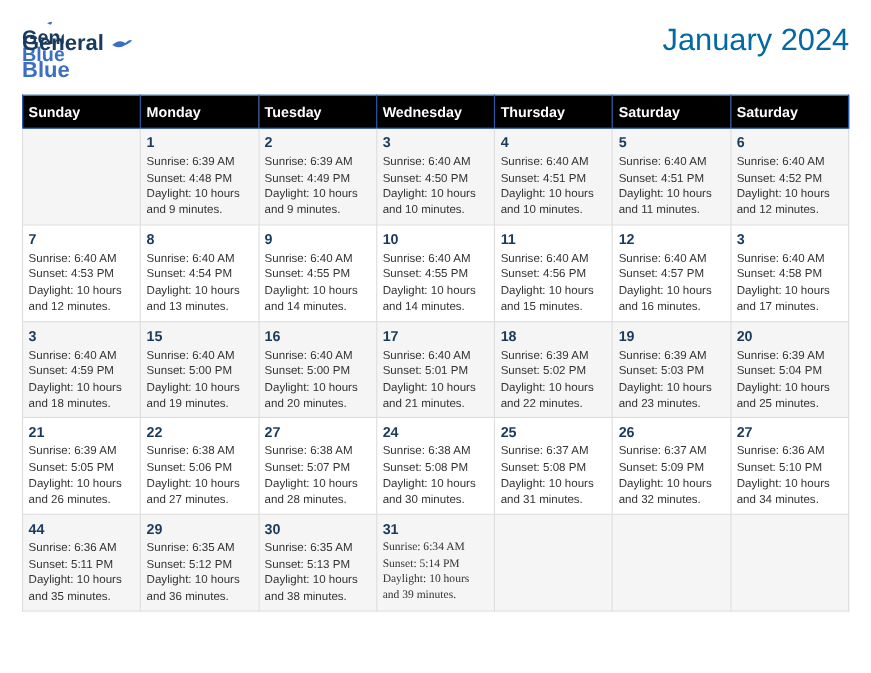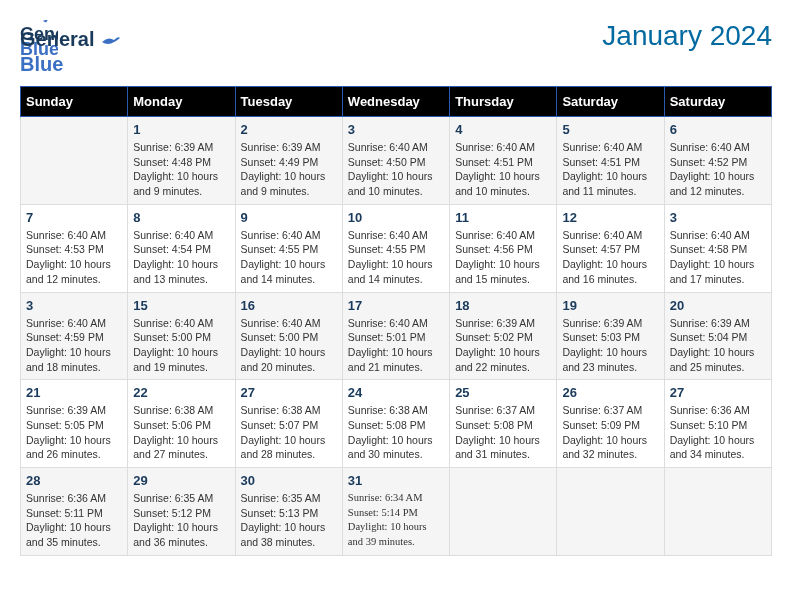--- a/index.html
+++ b/index.html
@@ -315,21 +315,21 @@
         <td>
           <div class="day-num">27</div>
           <div class="day-info" style="white-space: pre-line;">Sunrise: 6:36 AM
 Sunset: 5:10 PM
 Daylight: 10 hours
 and 34 minutes.</div>
         </td>
       </tr>
       <tr>
         <td>
-          <div class="day-num">28</div>
+          <div class="day-num">44</div>
           <div class="day-info" style="white-space: pre-line;">Sunrise: 6:36 AM
 Sunset: 5:11 PM
 Daylight: 10 hours
 and 35 minutes.</div>
         </td>
         <td>
           <div class="day-num">29</div>
           <div class="day-info" style="white-space: pre-line;">Sunrise: 6:35 AM
 Sunset: 5:12 PM
 Daylight: 10 hours

